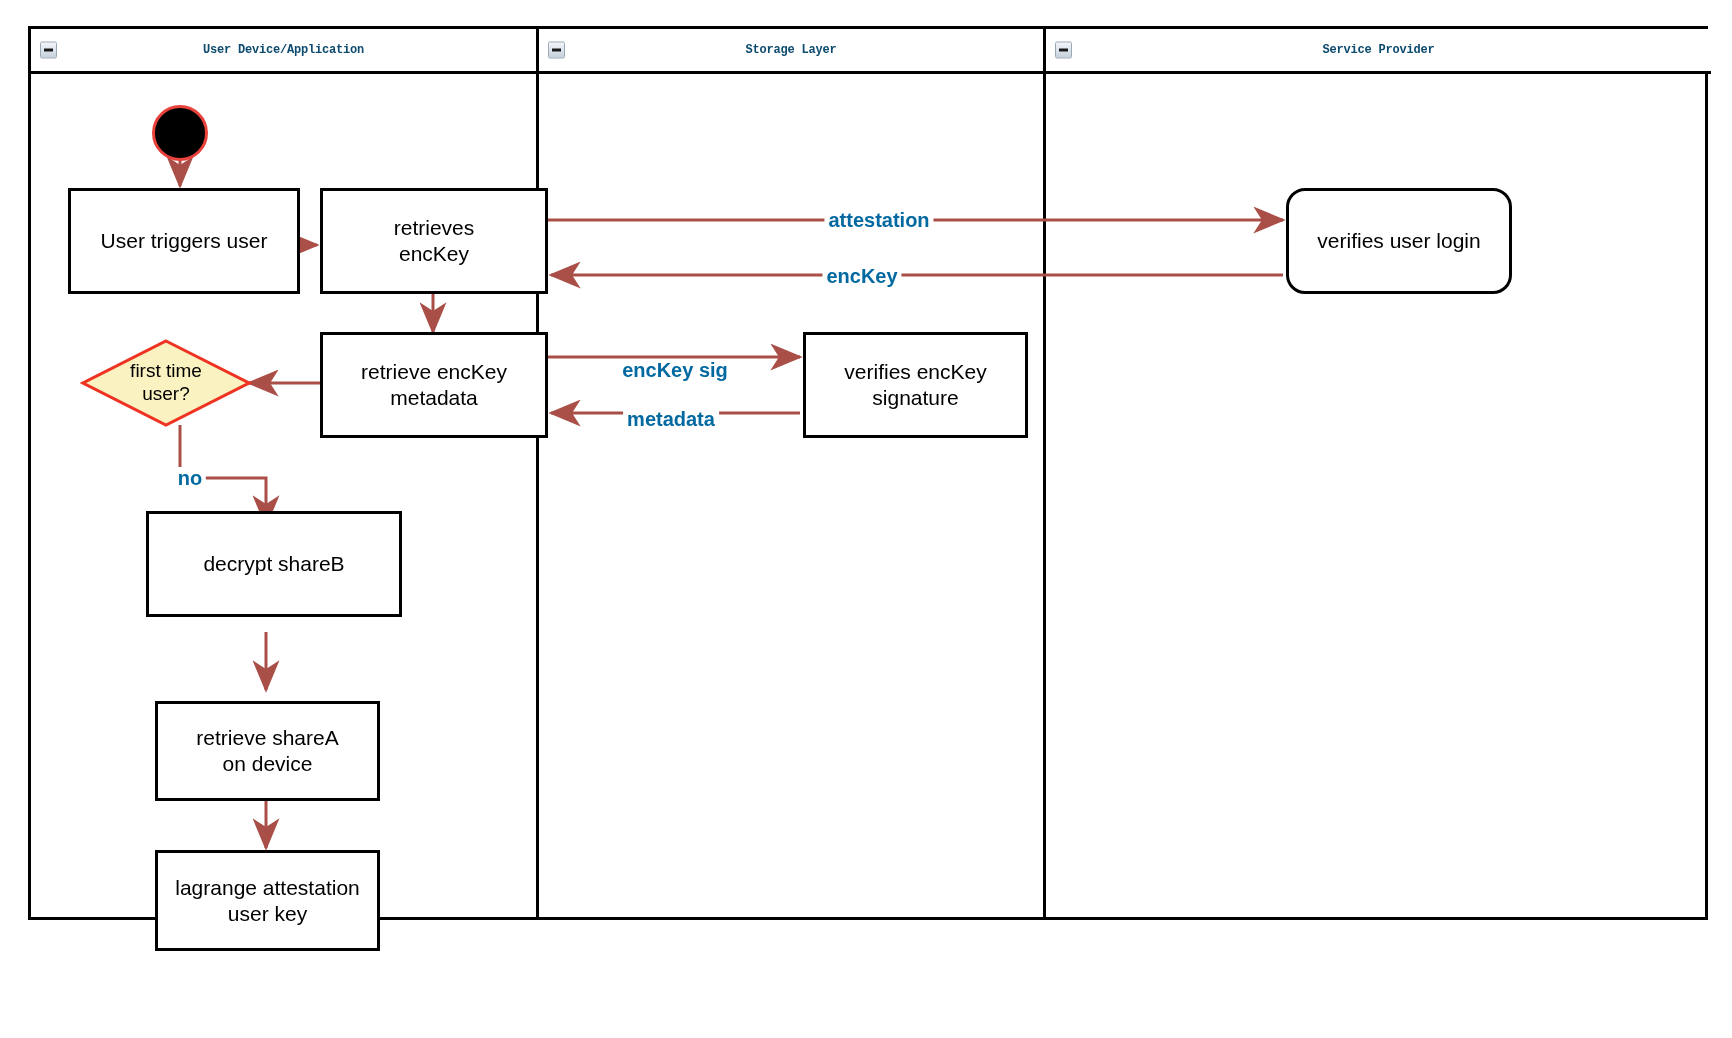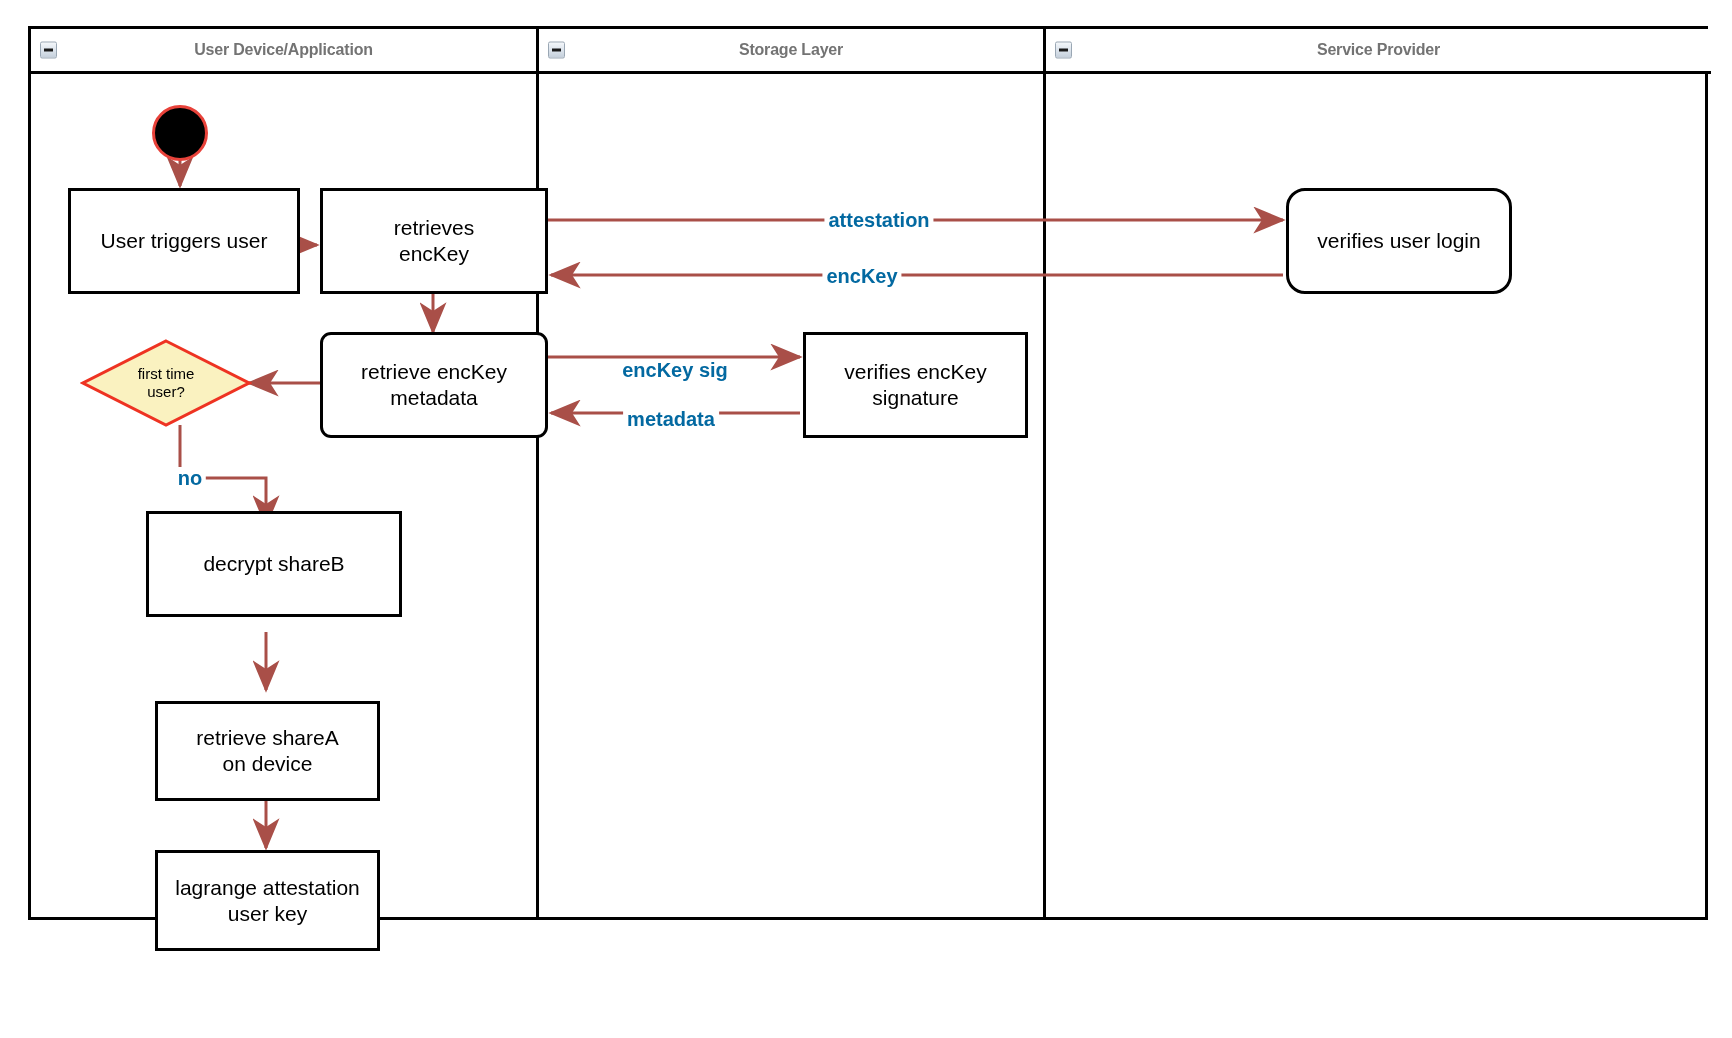--- a/index.html
+++ b/index.html
@@ -37,25 +37,26 @@
     position: relative;
     height: 45px;
     border-bottom: 3px solid #000000;
     box-sizing: border-box;
     display: flex;
     align-items: center;
     justify-content: center;
     background: #ffffff;
   }
   .lane-title {
-    font-size: 16px;
+    font-size: 12px;
     font-weight: bold;
-    color: #737373;
+    color: #0c4a6e;
     letter-spacing: -0.2px;
     white-space: nowrap;
+    font-family: Liberation Mono, monospace;
   }
   .collapse-icon {
     position: absolute;
     left: 9px;
     top: 50%;
     transform: translateY(-50%);
     width: 17px;
     height: 17px;
     border: 1px solid #9aa7b4;
     border-radius: 2px;
@@ -97,21 +98,21 @@
   }
   .decision {
     position: absolute;
     display: flex;
     align-items: center;
     justify-content: center;
   }
   .decision svg { position: absolute; left: 0; top: 0; }
   .decision .dtext {
     position: relative;
-    font-size: 15px;
+    font-size: 19px;
     line-height: 1.2;
     color: #000000;
     text-align: center;
     white-space: pre-line;
     z-index: 2;
   }
   
   #edges {
     position: absolute;
     left: 0; top: 0;
@@ -204,21 +205,21 @@
   <div class="edge-label" style="left:671px; top:419px;">metadata</div>
   <div class="edge-label" style="left:190px; top:478px;">no</div>
 
   <div class="start-node" style="left:152px; top:105px; width:56px; height:56px;"></div>
 
   <div class="node" style="left:68px; top:188px; width:232px; height:106px;">User triggers user</div>
 
   <div class="node" style="left:320px; top:188px; width:228px; height:106px;">retrieves
 encKey</div>
 
-  <div class="node" style="left:320px; top:332px; width:228px; height:106px;border-radius:11px;">retrieve encKey
+  <div class="node" style="left:320px; top:332px; width:228px; height:106px;">retrieve encKey
 metadata</div>
 
   <div class="decision" style="left:80px; top:338px; width:172px; height:90px;">
     <svg width="172" height="90" viewBox="0 0 172 90" xmlns="http://www.w3.org/2000/svg">
       <polygon points="86,3 169,45 86,87 3,45" fill="#FAF2C0" stroke="#EE3322" stroke-width="3"></polygon>
     </svg>
     <span class="dtext">first time
 user?</span>
   </div>
 

